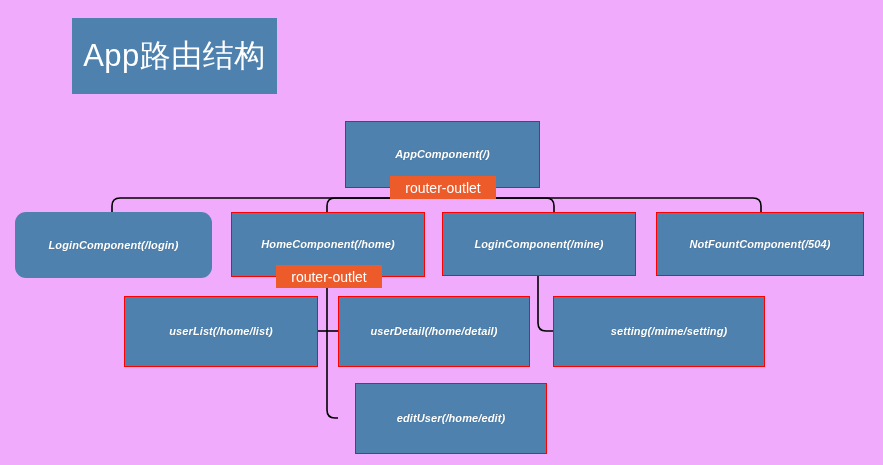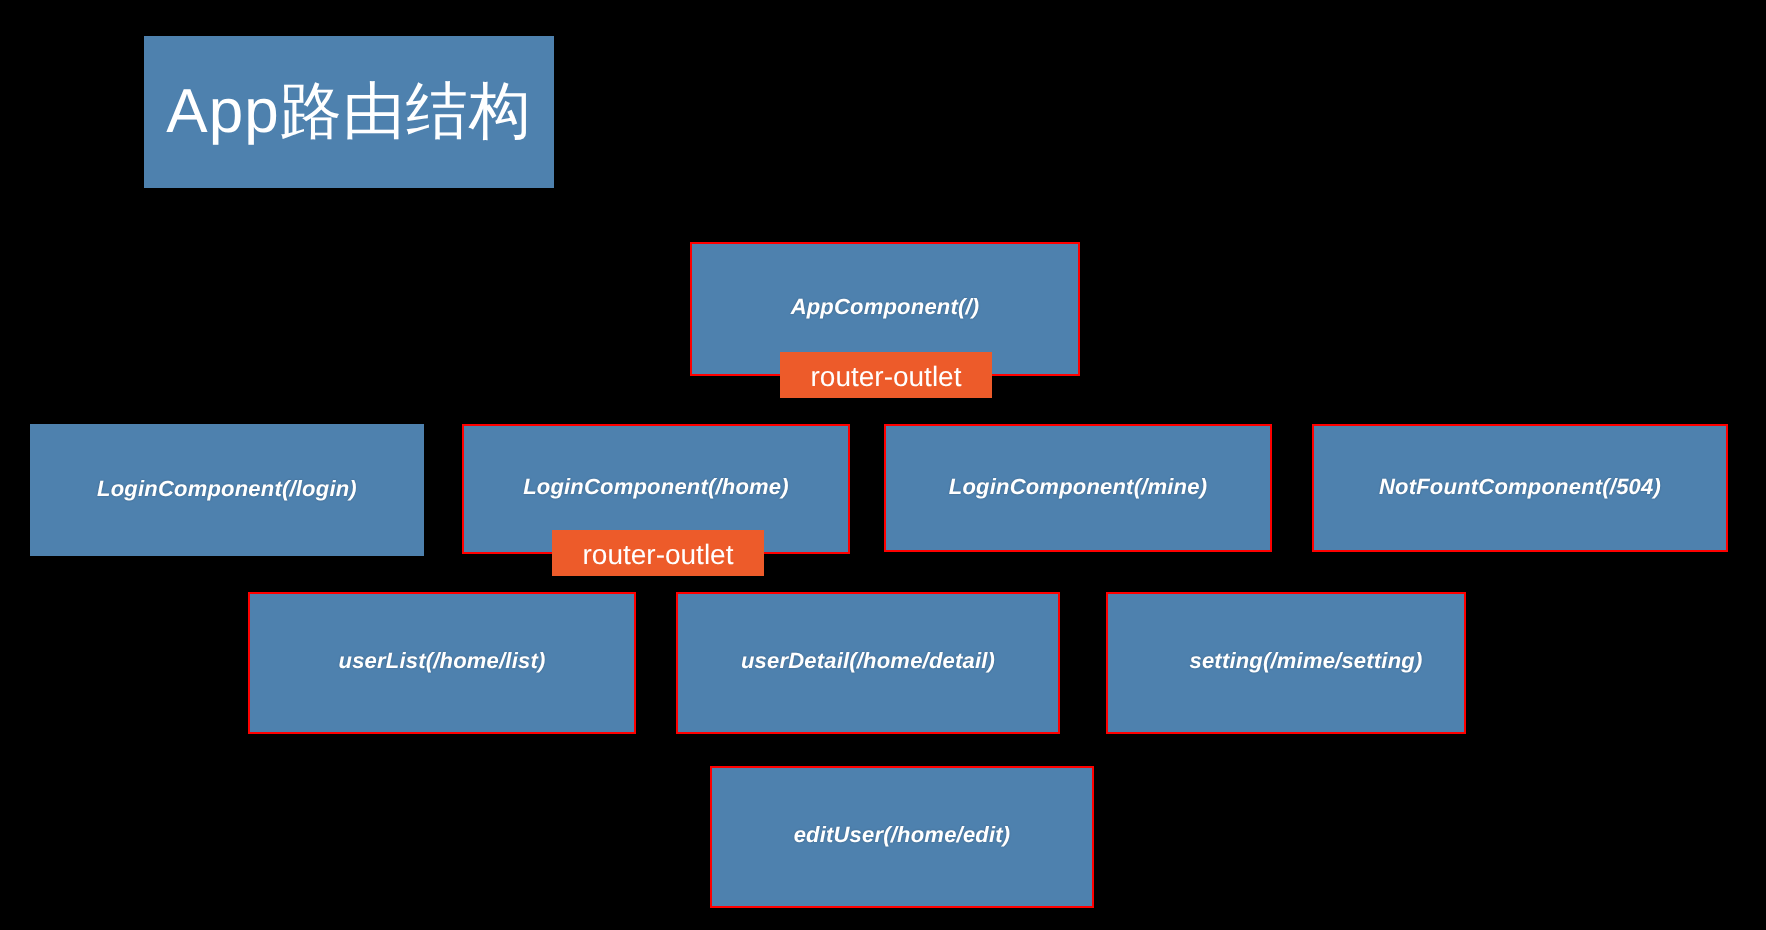--- a/index.html
+++ b/index.html
@@ -7,21 +7,21 @@
     padding: 0;
     background: #ffffff;
   }
   body {
     font-family: "Liberation Sans", sans-serif;
   }
   #canvas {
     position: relative;
     width: 883px;
     height: 465px;
-    background: #000000;
+    background: #f0abfc;
     overflow: hidden;
   }
   #edge-layer {
     position: absolute;
     left: 0;
     top: 0;
     width: 883px;
     height: 465px;
     pointer-events: none;
   }
@@ -108,46 +108,46 @@
 
   <div class="title-box" style="left:72px; top:18px; width:205px; height:76px;">
     <span class="title-label">App路由结构</span>
   </div>
 
   <div class="node bordered" style="left:345px; top:121px; width:195px; height:67px;">
     <span class="node-label">AppComponent(/)</span>
     <span class="badge" style="left:44px; bottom:-12px; width:106px; height:23px;">router-outlet</span>
   </div>
 
-  <div class="node" style="left:15px; top:212px; width:197px; height:66px;">
+  <div class="node" style="left:15px; top:212px; width:197px; height:66px;border-radius:11px;">
     <span class="node-label">LoginComponent(/login)</span>
   </div>
 
   <div class="node bordered" style="left:231px; top:212px; width:194px; height:65px;">
-    <span class="node-label">LoginComponent(/home)</span>
+    <span class="node-label">HomeComponent(/home)</span>
     <span class="badge" style="left:44px; bottom:-12px; width:106px; height:23px;">router-outlet</span>
   </div>
 
   <div class="node bordered" style="left:442px; top:212px; width:194px; height:64px;">
     <span class="node-label">LoginComponent(/mine)</span>
   </div>
 
   <div class="node bordered" style="left:656px; top:212px; width:208px; height:64px;">
     <span class="node-label">NotFountComponent(/504)</span>
   </div>
 
   <div class="node bordered" style="left:338px; top:296px; width:192px; height:71px;">
     <span class="node-label">userDetail(/home/detail)</span>
   </div>
 
   <div class="node bordered" style="left:124px; top:296px; width:194px; height:71px;">
     <span class="node-label">userList(/home/list)</span>
   </div>
 
-  <div class="node bordered" style="left:553px; top:296px; width:180px; height:71px;padding-left:20px;">
+  <div class="node bordered" style="left:553px; top:296px; width:212px; height:71px;padding-left:20px;">
     <span class="node-label">setting(/mime/setting)</span>
   </div>
 
   <div class="node bordered" style="left:355px; top:383px; width:192px; height:71px;">
     <span class="node-label">editUser(/home/edit)</span>
   </div>
 
 </div>
 
 </body></html>

